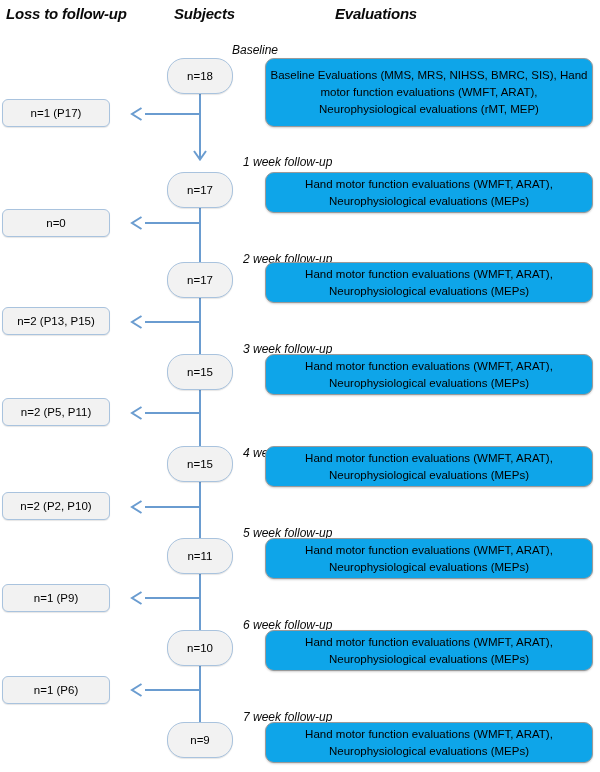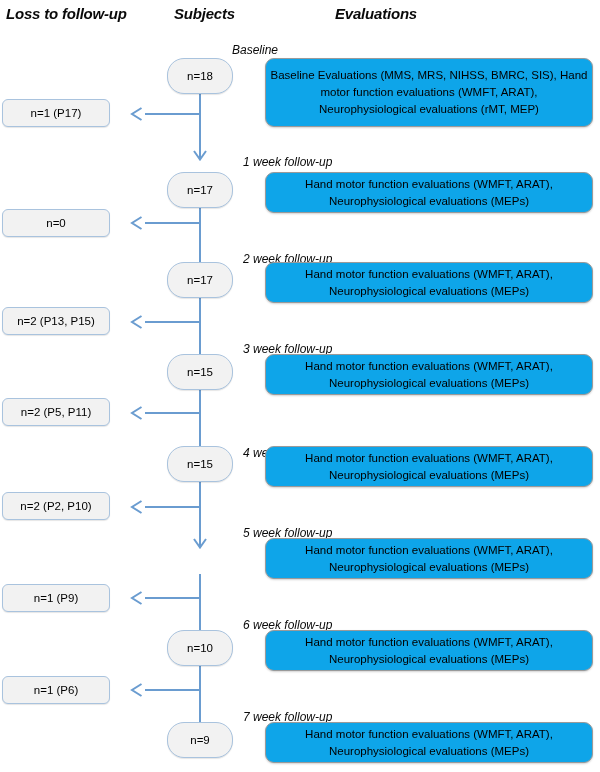--- a/index.html
+++ b/index.html
@@ -215,20 +215,21 @@
   <div class="harrow-line" style="left:145px; top:689px; width:56px;"></div>
   <svg class="harrowhead" style="left:130px; top:683px;" viewBox="0 0 13 14">
     <path d="M11.5 1 L2 7 L11.5 13" fill="none" stroke="#6a9cd0" stroke-width="2"></path>
   </svg>
 
   <div class="subject-box" style="top:58px;">n=18</div>
   <div class="subject-box" style="top:172px;">n=17</div>
   <div class="subject-box" style="top:262px;">n=17</div>
   <div class="subject-box" style="top:354px;">n=15</div>
   <div class="subject-box" style="top:446px;">n=15</div>
+  <div class="subject-box" style="top:538px;">n=11</div>
   <div class="subject-box" style="top:630px;">n=10</div>
   <div class="subject-box" style="top:722px;text-align:right;">n=9</div>
 
   <div class="loss-box" style="top:99px;">n=1 (P17)</div>
   <div class="loss-box" style="top:209px;">n=0</div>
   <div class="loss-box" style="top:307px;">n=2 (P13, P15)</div>
   <div class="loss-box" style="top:398px;">n=2 (P5, P11)</div>
   <div class="loss-box" style="top:492px;">n=2 (P2, P10)</div>
   <div class="loss-box" style="top:584px;">n=1 (P9)</div>
   <div class="loss-box" style="top:676px;">n=1 (P6)</div>

